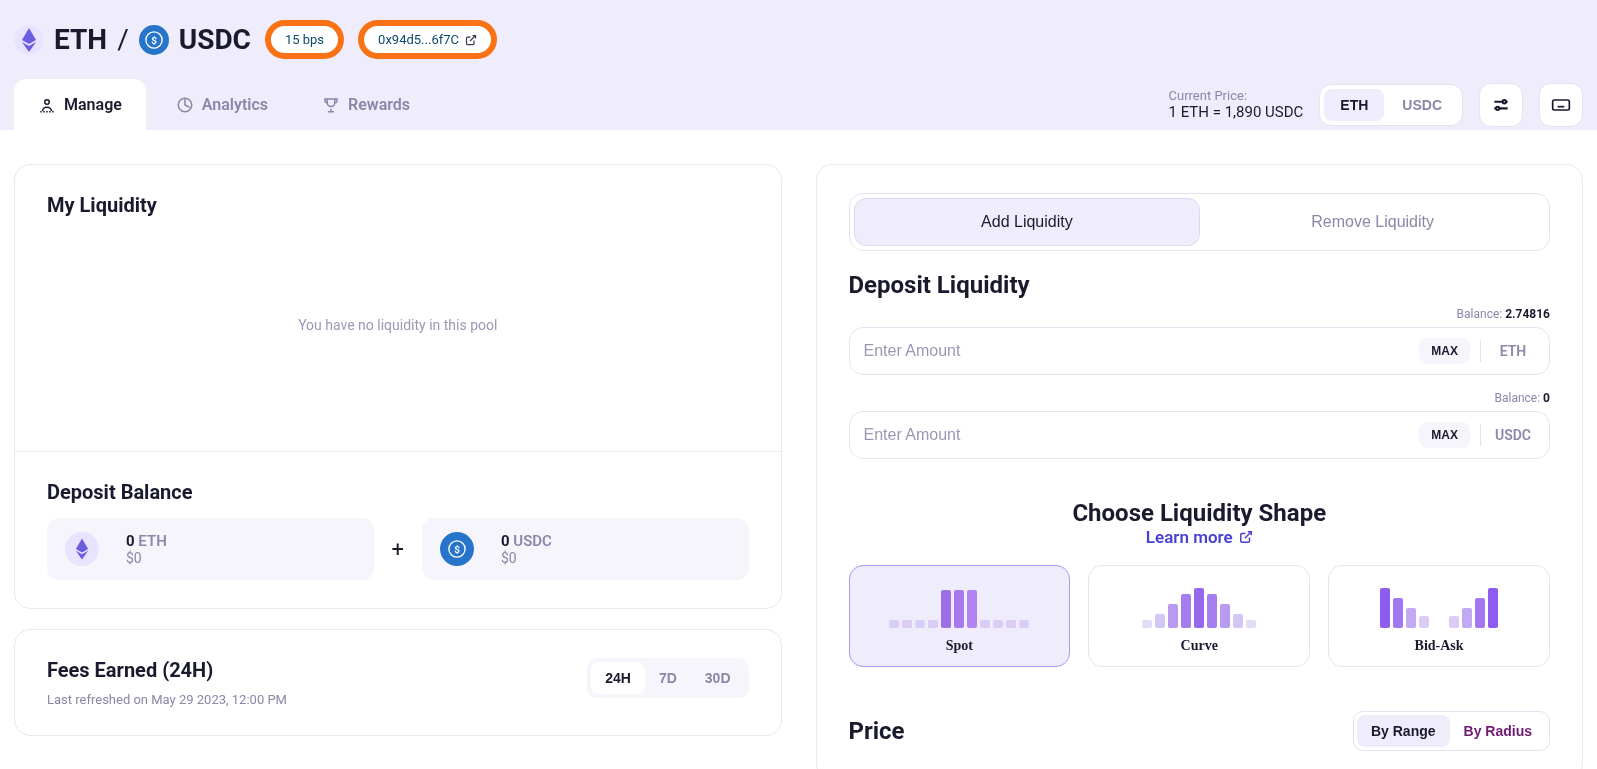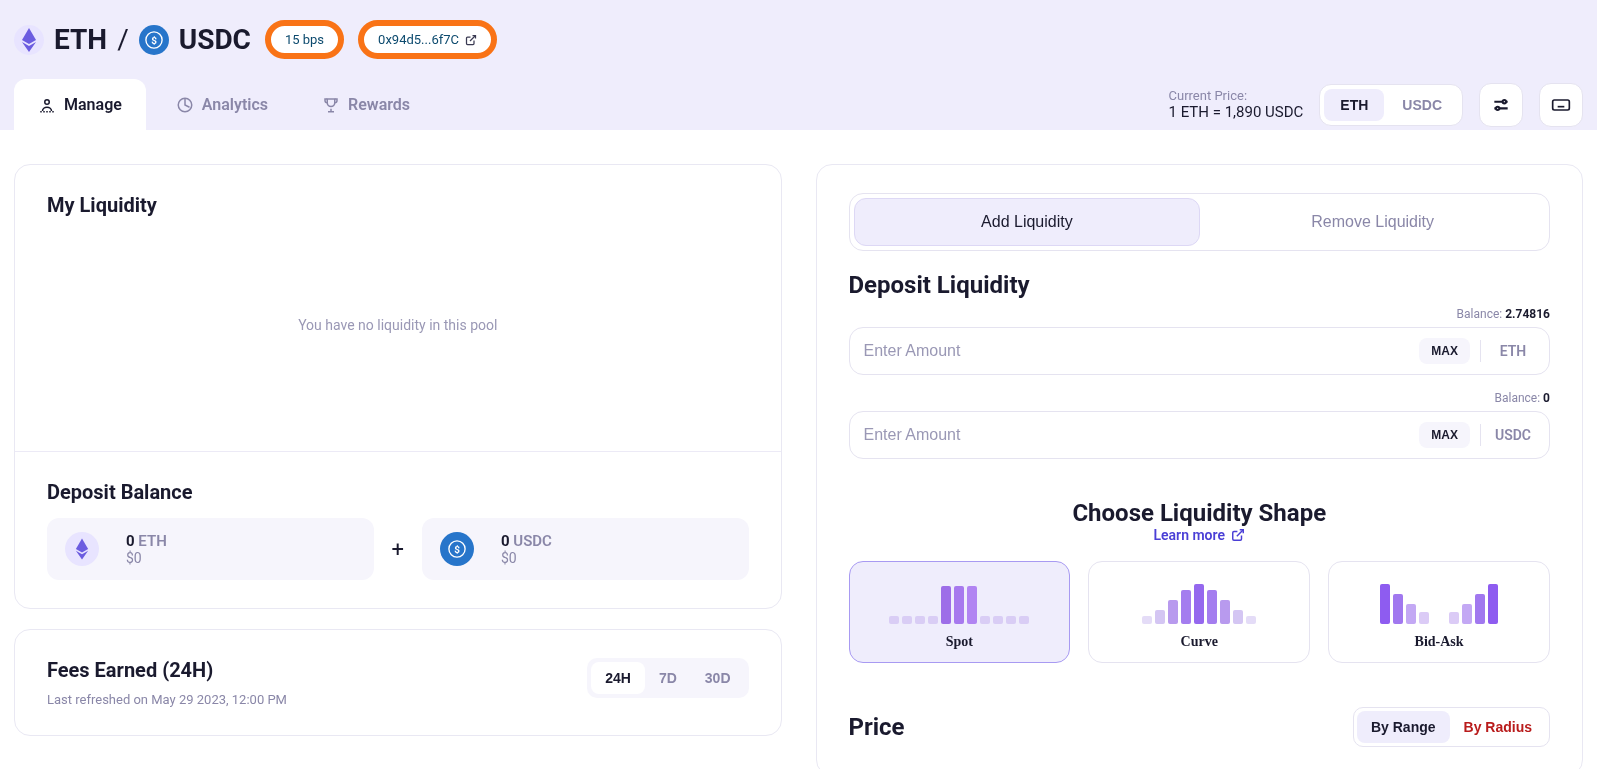--- a/index.html
+++ b/index.html
@@ -57,31 +57,31 @@
 .balance-line { text-align: right; font-size: 12px; color: #8a87a8; margin-bottom: 6px; }
 .balance-line b { color: #1a1a2e; font-weight: 700; }
 .input-row { display: flex; align-items: center; border: 1px solid #e5e3f0; border-radius: 14px; padding: 10px 14px; gap: 10px; margin-bottom: 16px; }
 .input-field { flex: 1; border: none; outline: none; font-size: 16px; color: #1a1a2e; background: transparent; }
 .input-field::placeholder { color: #9a98b5; }
 .max-btn { background: #f6f5fc; border: none; border-radius: 8px; padding: 6px 12px; font-size: 12px; font-weight: 700; cursor: pointer; color: #1a1a2e; }
 .divider-v { width: 1px; height: 22px; background: #e5e3f0; }
 .token-label { font-size: 14px; font-weight: 600; color: #8a87a8; min-width: 44px; text-align: center; }
 
 .shape-head { display: flex; justify-content: space-between; align-items: center; margin-top: 40px; flex-direction: column; }
-.learn-link { color: #4a3fd6; font-size: 14px; font-weight: 600; display: flex; align-items: center; gap: 6px; cursor: pointer; }
+.learn-link { color: #4a3fd6; font-size: 17px; font-weight: 600; display: flex; align-items: center; gap: 6px; cursor: pointer; }
 .shapes { display: flex; gap: 18px; margin-top: 18px; }
 .shape-card { flex: 1; border: 1px solid #e5e3f0; border-radius: 14px; padding: 18px 12px 12px; text-align: center; cursor: pointer; font-family: Liberation Serif, serif; }
 .shape-card.active { background: #efedfc; border-color: #a89af2; }
 .shape-canvas { height: 44px; display: flex; align-items: flex-end; justify-content: center; gap: 3px; margin-bottom: 10px; }
 .bar { width: 10px; border-radius: 2px; background: #a084e8; }
 .shape-name { font-size: 14px; font-weight: 600; color: #1a1a2e; }
 
 .price-head { display: flex; justify-content: space-between; align-items: center; margin-top: 44px; }
 .range-toggle { display: flex; border: 1px solid #e5e3f0; border-radius: 10px; padding: 3px; }
-.range-btn { padding: 8px 14px; border: none; background: transparent; border-radius: 8px; font-size: 14px; font-weight: 600; color: #b91c1c; cursor: pointer; }
+.range-btn { padding: 8px 14px; border: none; background: transparent; border-radius: 8px; font-size: 14px; font-weight: 600; color: #701a75; cursor: pointer; }
 .range-btn.active { background: #efedfc; color: #1a1a2e; }
 
 .hr { border: none; border-top: 1px solid #eceaf6; margin: 0; }
 </style>
 </head>
 <body>
 
 <div class="header">
   <div class="pair-title">
     <span class="token-icon eth-icon">

